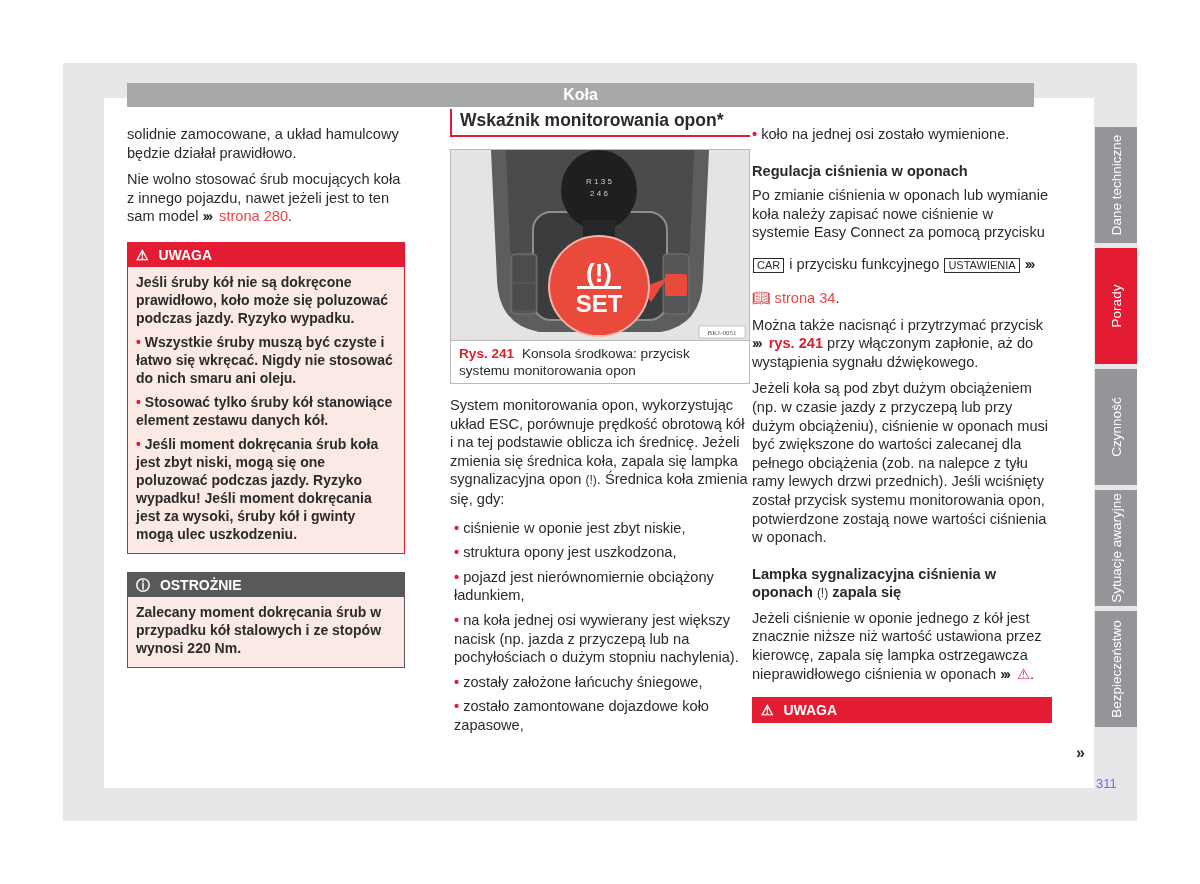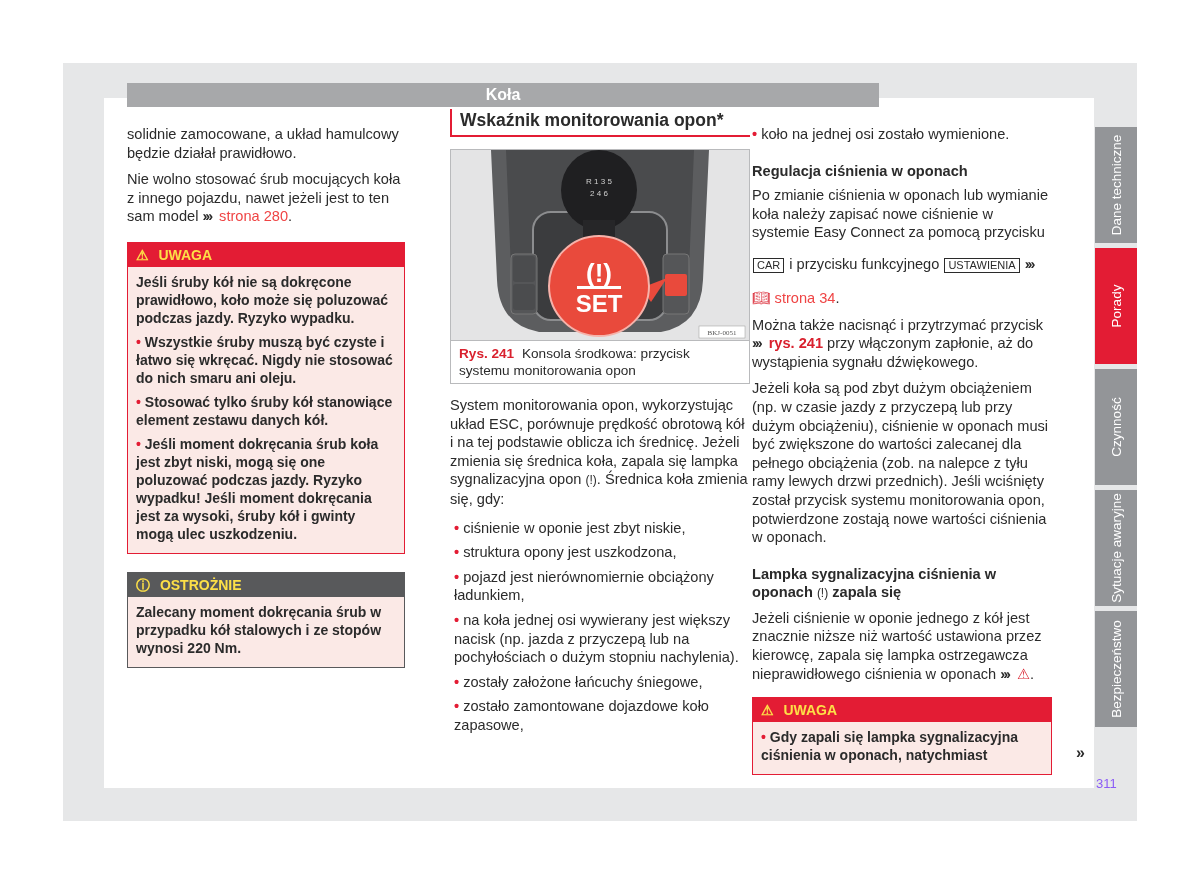--- a/index.html
+++ b/index.html
@@ -3,33 +3,33 @@
 <meta charset="utf-8">
 <style>
   html, body { margin: 0; padding: 0; }
   body {
     width: 1200px; height: 884px; background: #ffffff; position: relative; overflow: hidden;
     font-family: "Liberation Sans", sans-serif; color: #2b2b2b;
   }
   .frame { position: absolute; left: 63px; top: 63px; width: 1074px; height: 758px; background: #e6e7e8; }
   .page { position: absolute; left: 104px; top: 98px; width: 990px; height: 690px; background: #ffffff; }
   .header {
-    position: absolute; left: 127px; top: 83px; width: 752px; height: 24px; background: #a7a8aa;
+    position: absolute; left: 127px; top: 83px; width: 907px; height: 24px; background: #a7a8aa;
     color: #fff; font-weight: bold; font-size: 16px; text-align: center; line-height: 24px;
   }
   .col { position: absolute; font-size: 14.6px; line-height: 18.6px; color: #2b2b2b; }
   .col p { margin: 0 0 8px 0; }
   .col1 { left: 127px; top: 125px; width: 278px; }
   .col2 { left: 450px; top: 109px; width: 300px; }
   .col3 { left: 752px; top: 125px; width: 300px; }
   .link { color: #ef4444; font-weight: normal; }
   .ref { color: #d9212e; font-weight: bold; }
   .chev { font-weight: bold; color: #2b2b2b; letter-spacing: -2px; margin-right: 4px; }
   .box { border: 1.5px solid #e31c34; background: #fbe9e6; margin-top: 14px; }
-  .box .bh { background: #e31c34; color: #fde047; font-weight: bold; font-size: 14px; height: 24px; line-height: 24px; padding-left: 8px; }
+  .box .bh { background: #e31c34; color: #ffffff; font-weight: bold; font-size: 14px; height: 24px; line-height: 24px; padding-left: 8px; }
   .box .bb { padding: 6px 8px 4px 8px; font-weight: bold; font-size: 14px; line-height: 18px; color: #2b2b2b; }
   .box .bb p { margin: 0 0 6px 0; }
   .box.caution { border-color: #58595b; }
   .box.caution .bh { background: #58595b; }
   .dot { color: #e31c34; font-weight: bold; }
   .h2 {
     border-left: 2px solid #e31c34; border-bottom: 2px solid #e31c34; padding: 0 0 4px 8px;
     font-size: 17.5px; font-weight: bold; color: #2b2b2b; margin-bottom: 12px; line-height: 22px;
   }
   .figure { width: 298px; border: 1px solid #b9babc; margin-bottom: 12px; }
@@ -164,23 +164,20 @@
   <p>
     <span>Jeżeli ciśnienie w oponie jednego z kół jest znacznie niższe niż wartość ustawiona przez kierowcę, zapala się lampka ostrzegawcza nieprawidłowego ciśnienia w oponach</span>
     <span class="chev">›››</span>
     <span class="warn-tri">⚠</span><span>.</span>
   </p>
   <div class="box" style="width:298px; margin-top:14px;">
     <div class="bh">
       <span>⚠</span>
       <span style="margin-left:6px;">UWAGA</span>
     </div>
-    <div class="bb">
-      <p><span class="dot">•</span> <span>Gdy zapali się lampka sygnalizacyjna ciśnienia w oponach, natychmiast</span></p>
-    </div>
   </div>
 </div>
 
 <div class="continue">»</div>
 
 <div class="side" style="top:127px; height:116px;">
   <span>Dane techniczne</span>
 </div>
 <div class="side active" style="top:248px; height:116px;">
   <span>Porady</span>

